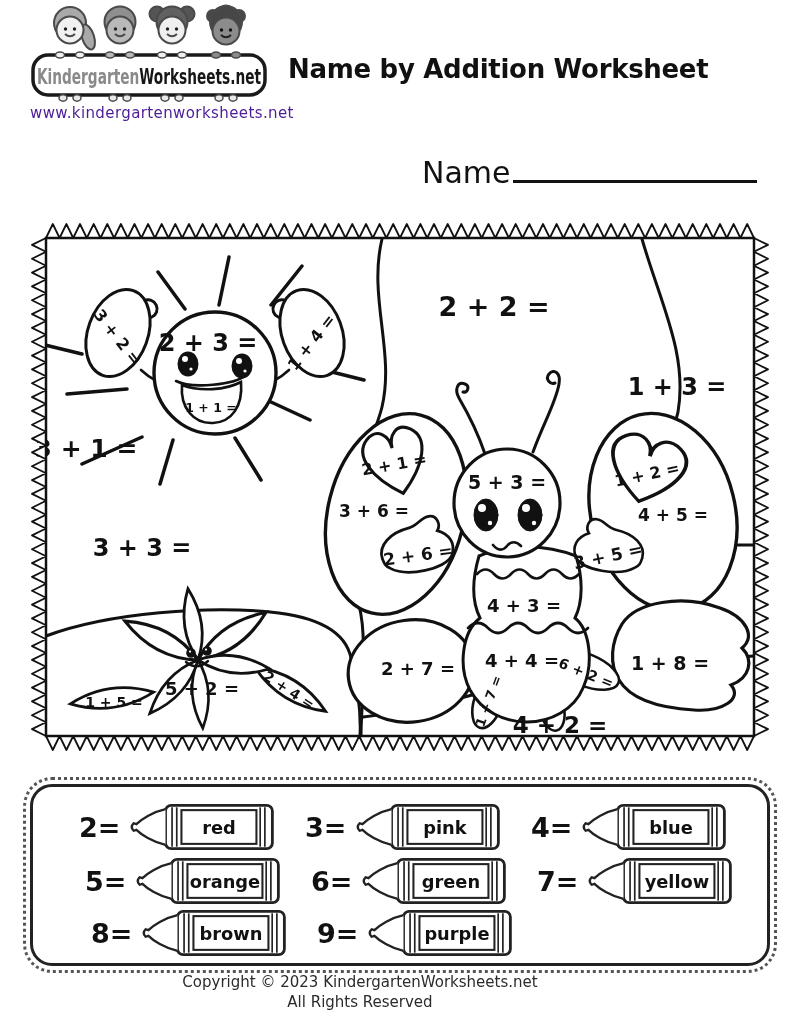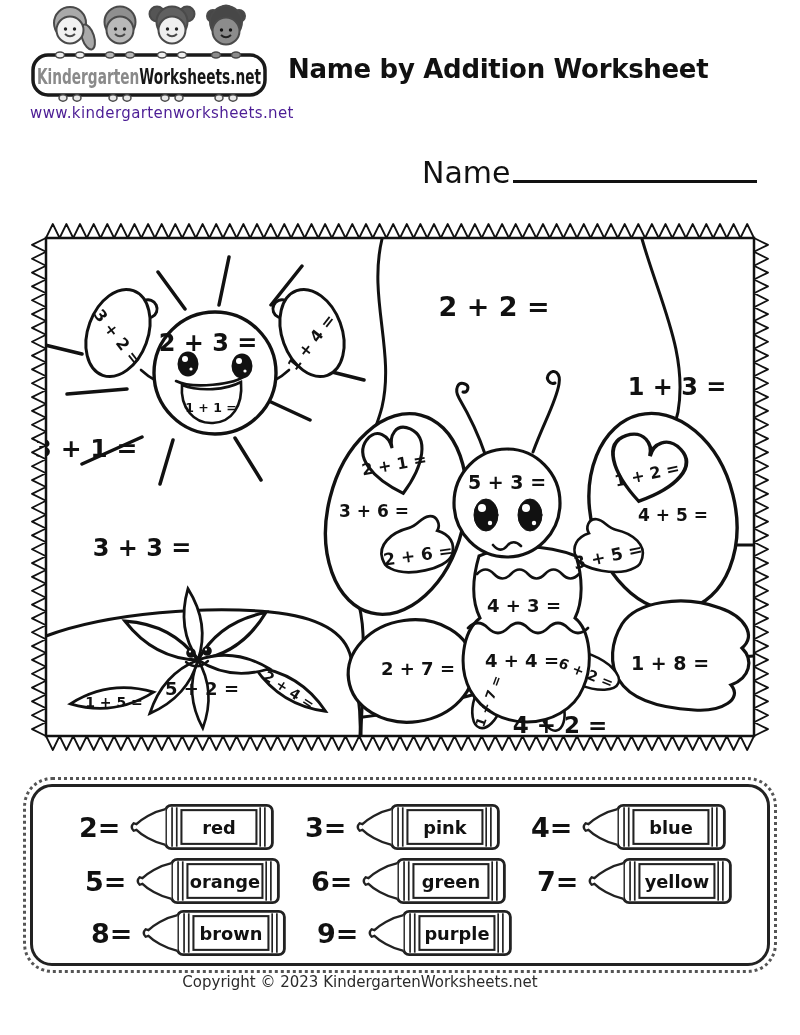--- a/index.html
+++ b/index.html
@@ -321,13 +321,14 @@
           <line x1="146" y1="6" x2="146" y2="48" stroke-width="1.8"></line>
       <rect x="57" y="9" width="80" height="36" stroke-width="2.2"></rect>
         </g>
       <text x="97" y="34" text-anchor="middle" font-size="19" font-weight="bold" fill="#111">purple</text>
     </svg>
   </div>
 </div>
 
 <div class="abs" id="footer">
   <div>Copyright © 2023 KindergartenWorksheets.net</div>
+  <div>All Rights Reserved</div>
 </div>
 
 </body></html>

